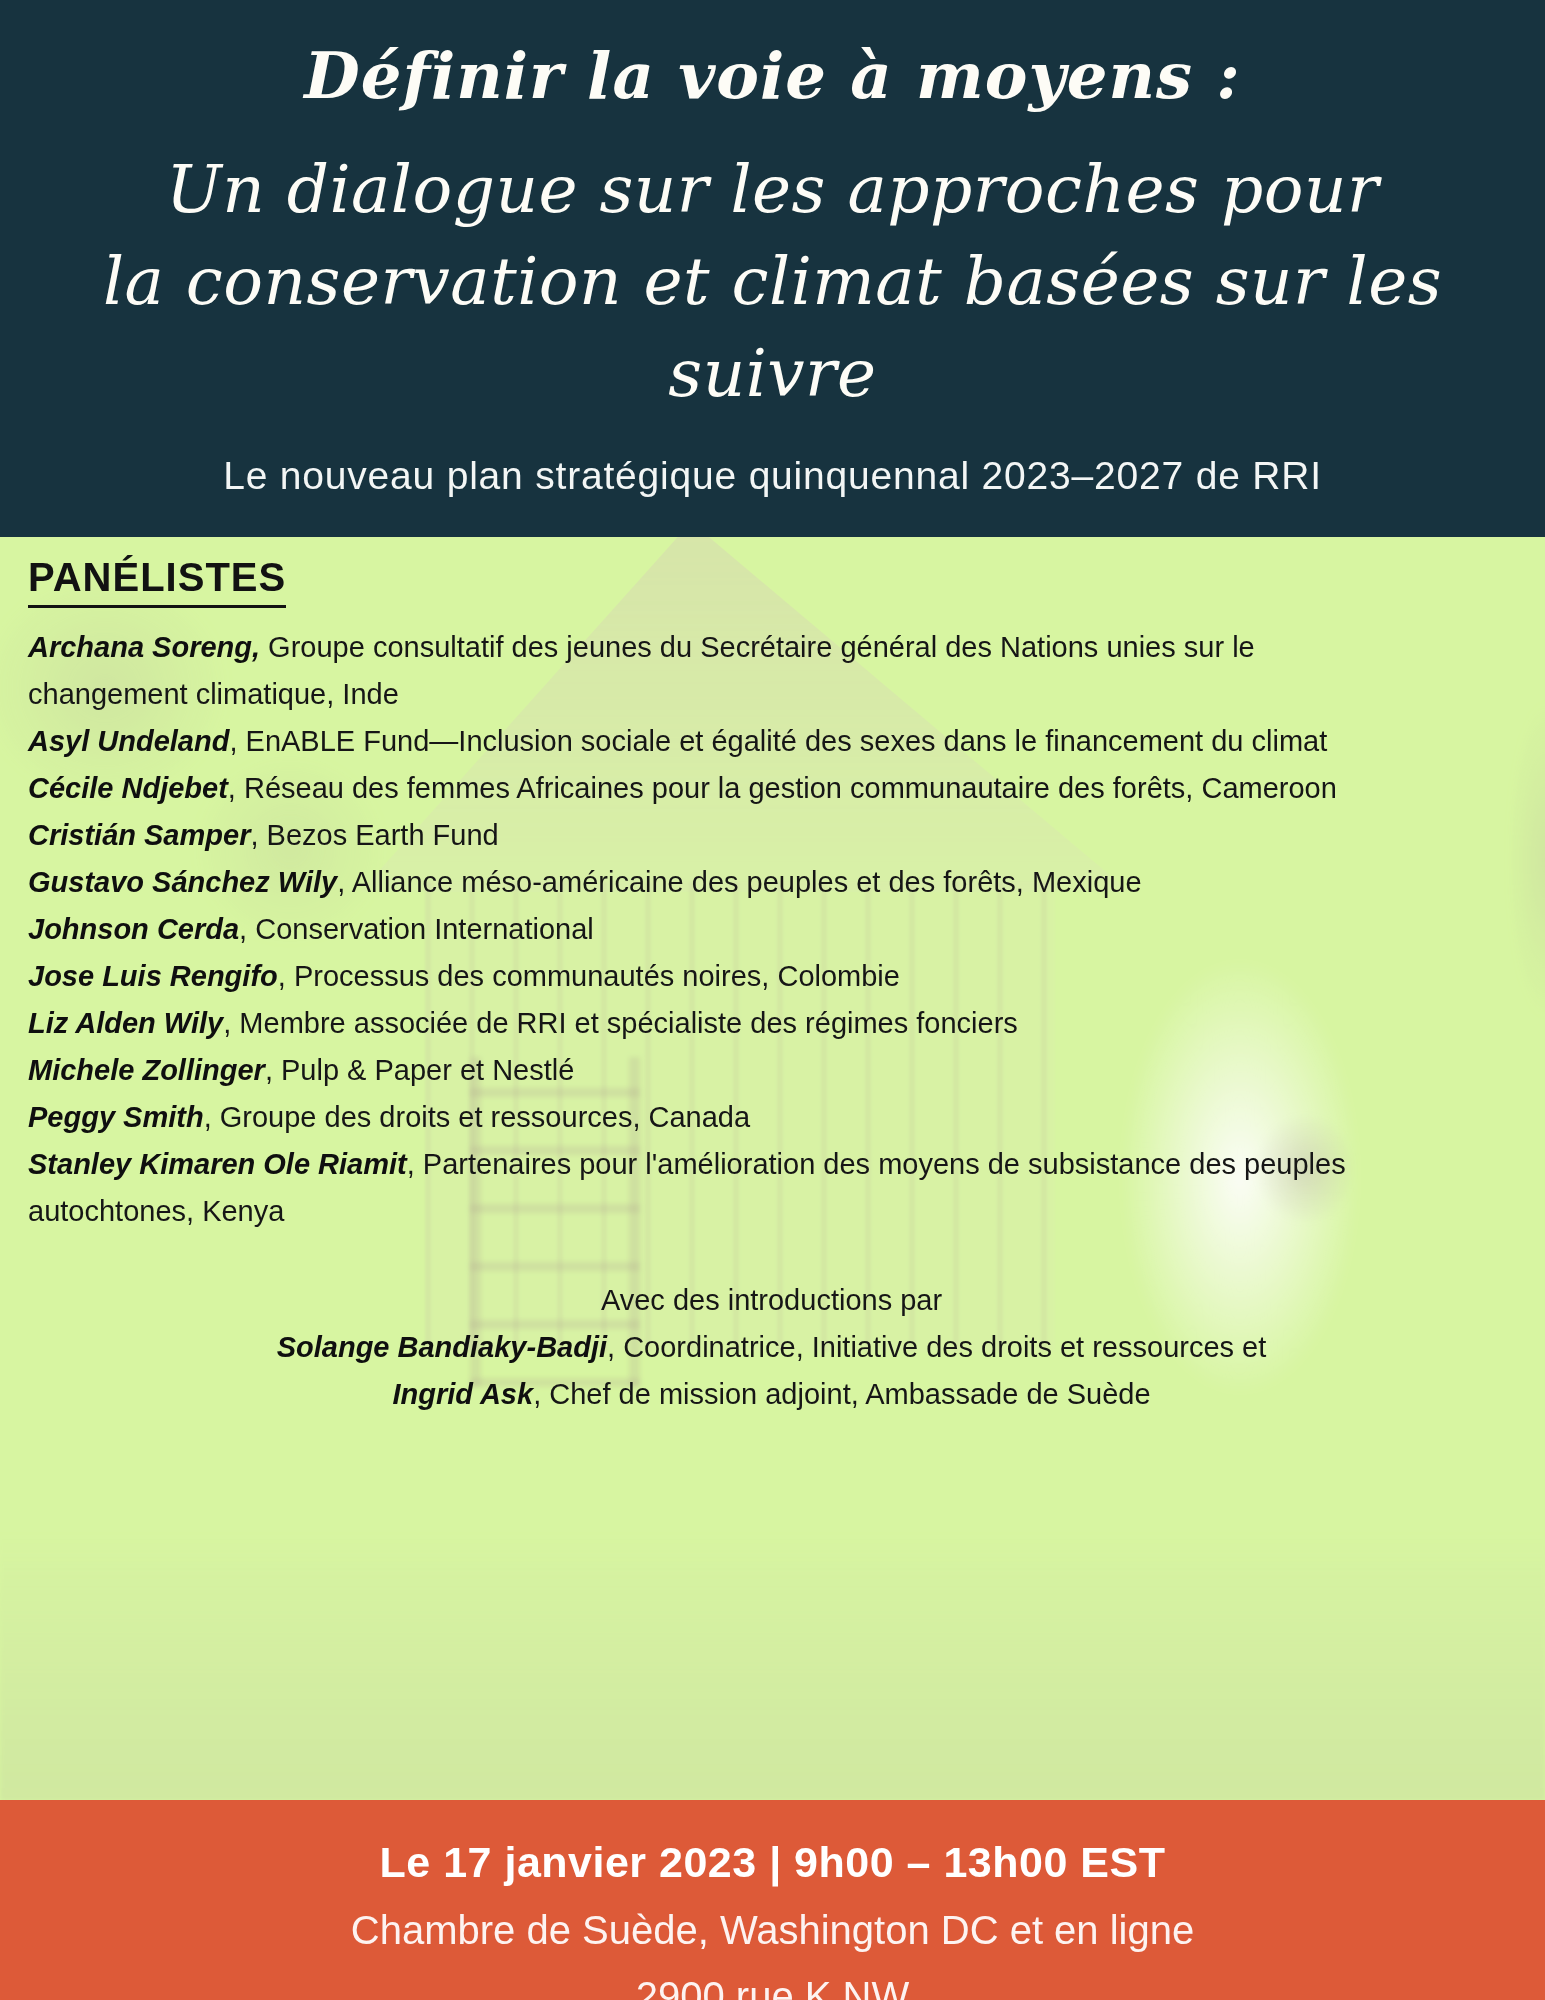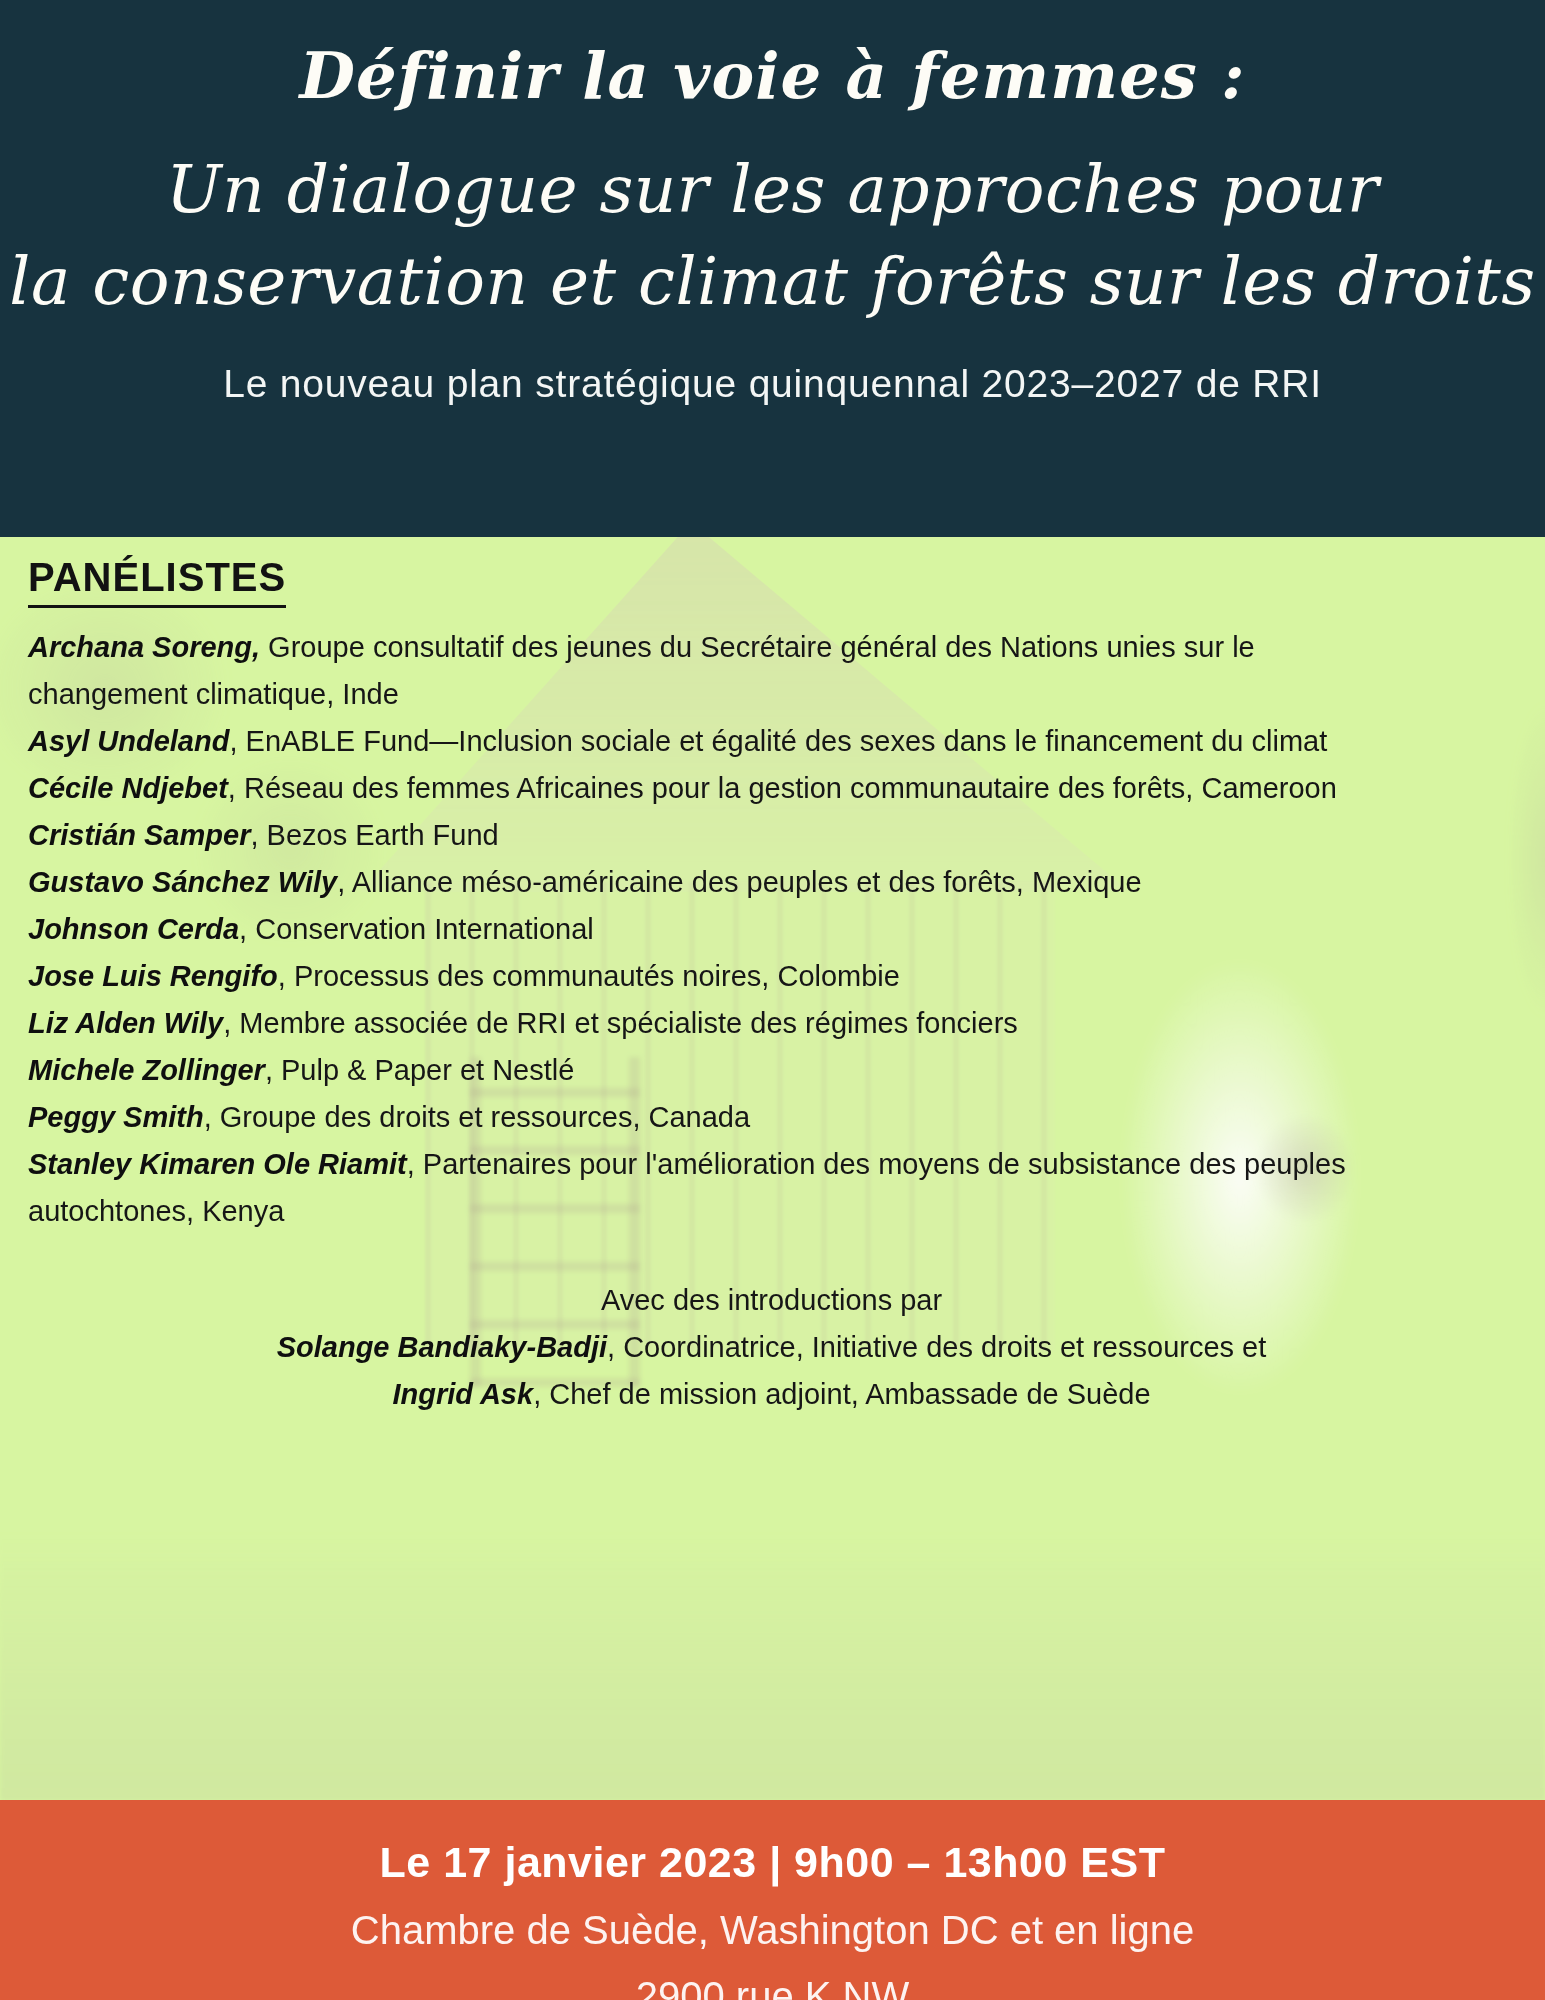--- a/index.html
+++ b/index.html
@@ -116,24 +116,24 @@
   .rri-line1 { font-size:34px; font-weight:700; letter-spacing:14px; line-height:1.25; white-space:nowrap; }
   .rri-plus { color:#8bc460; margin-left:2px; }
   .rri-line2 { font-size:34px; font-weight:700; letter-spacing:11px; line-height:1.25; margin-top:6px; white-space:nowrap; }
 </style>
 </head>
 <body>
 
 <div class="poster">
 
   <header class="navy-header">
-    <div class="title-l1">Définir la voie à femmes :</div>
+    <div class="title-l1">Définir la voie à moyens :</div>
     <div class="title-rest">
       <div>Un dialogue sur les approches pour</div>
-      <div>la conservation et climat forêts sur les droits</div>
+      <div>la conservation et climat basées sur les suivre</div>
     </div>
     <div class="subtitle">Le nouveau plan stratégique quinquennal 2023–2027 de RRI</div>
   </header>
 
   <section class="panel-section">
     <div class="photo-bg">
       <div class="bg-foliage-left"></div>
       <div class="bg-roof"></div>
       <div class="bg-wall"></div>
       <div class="bg-ladder"></div>

